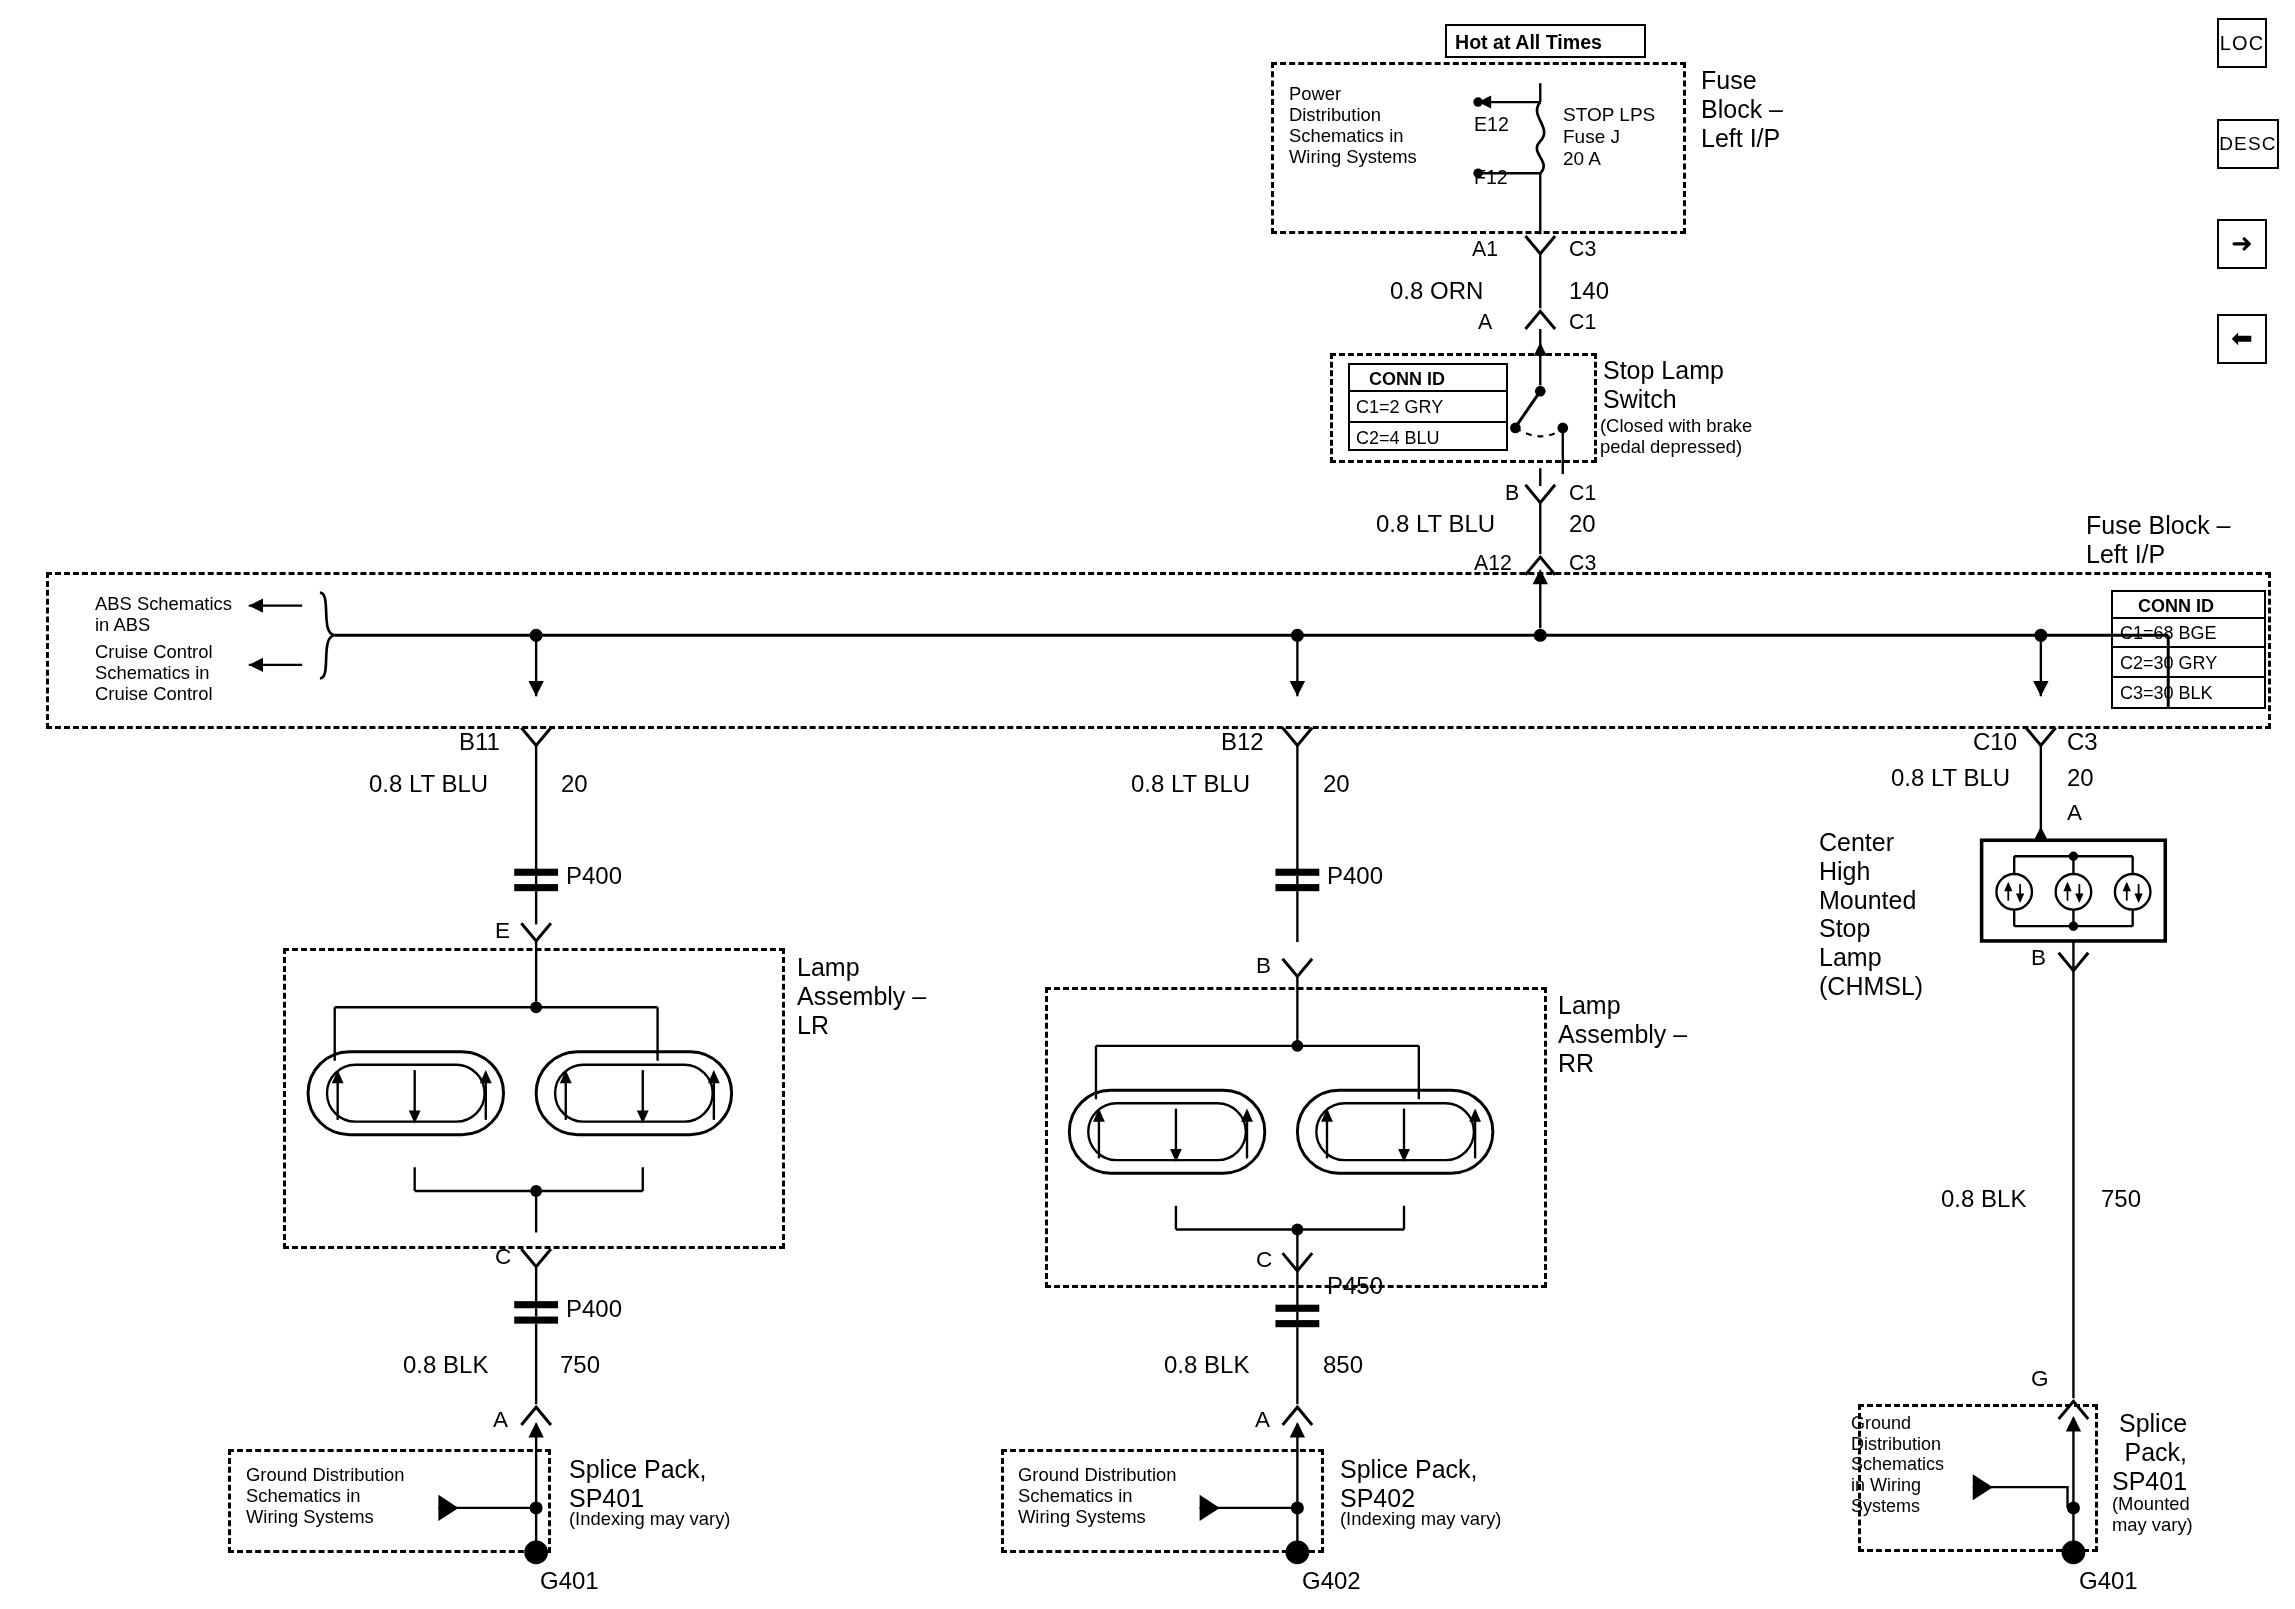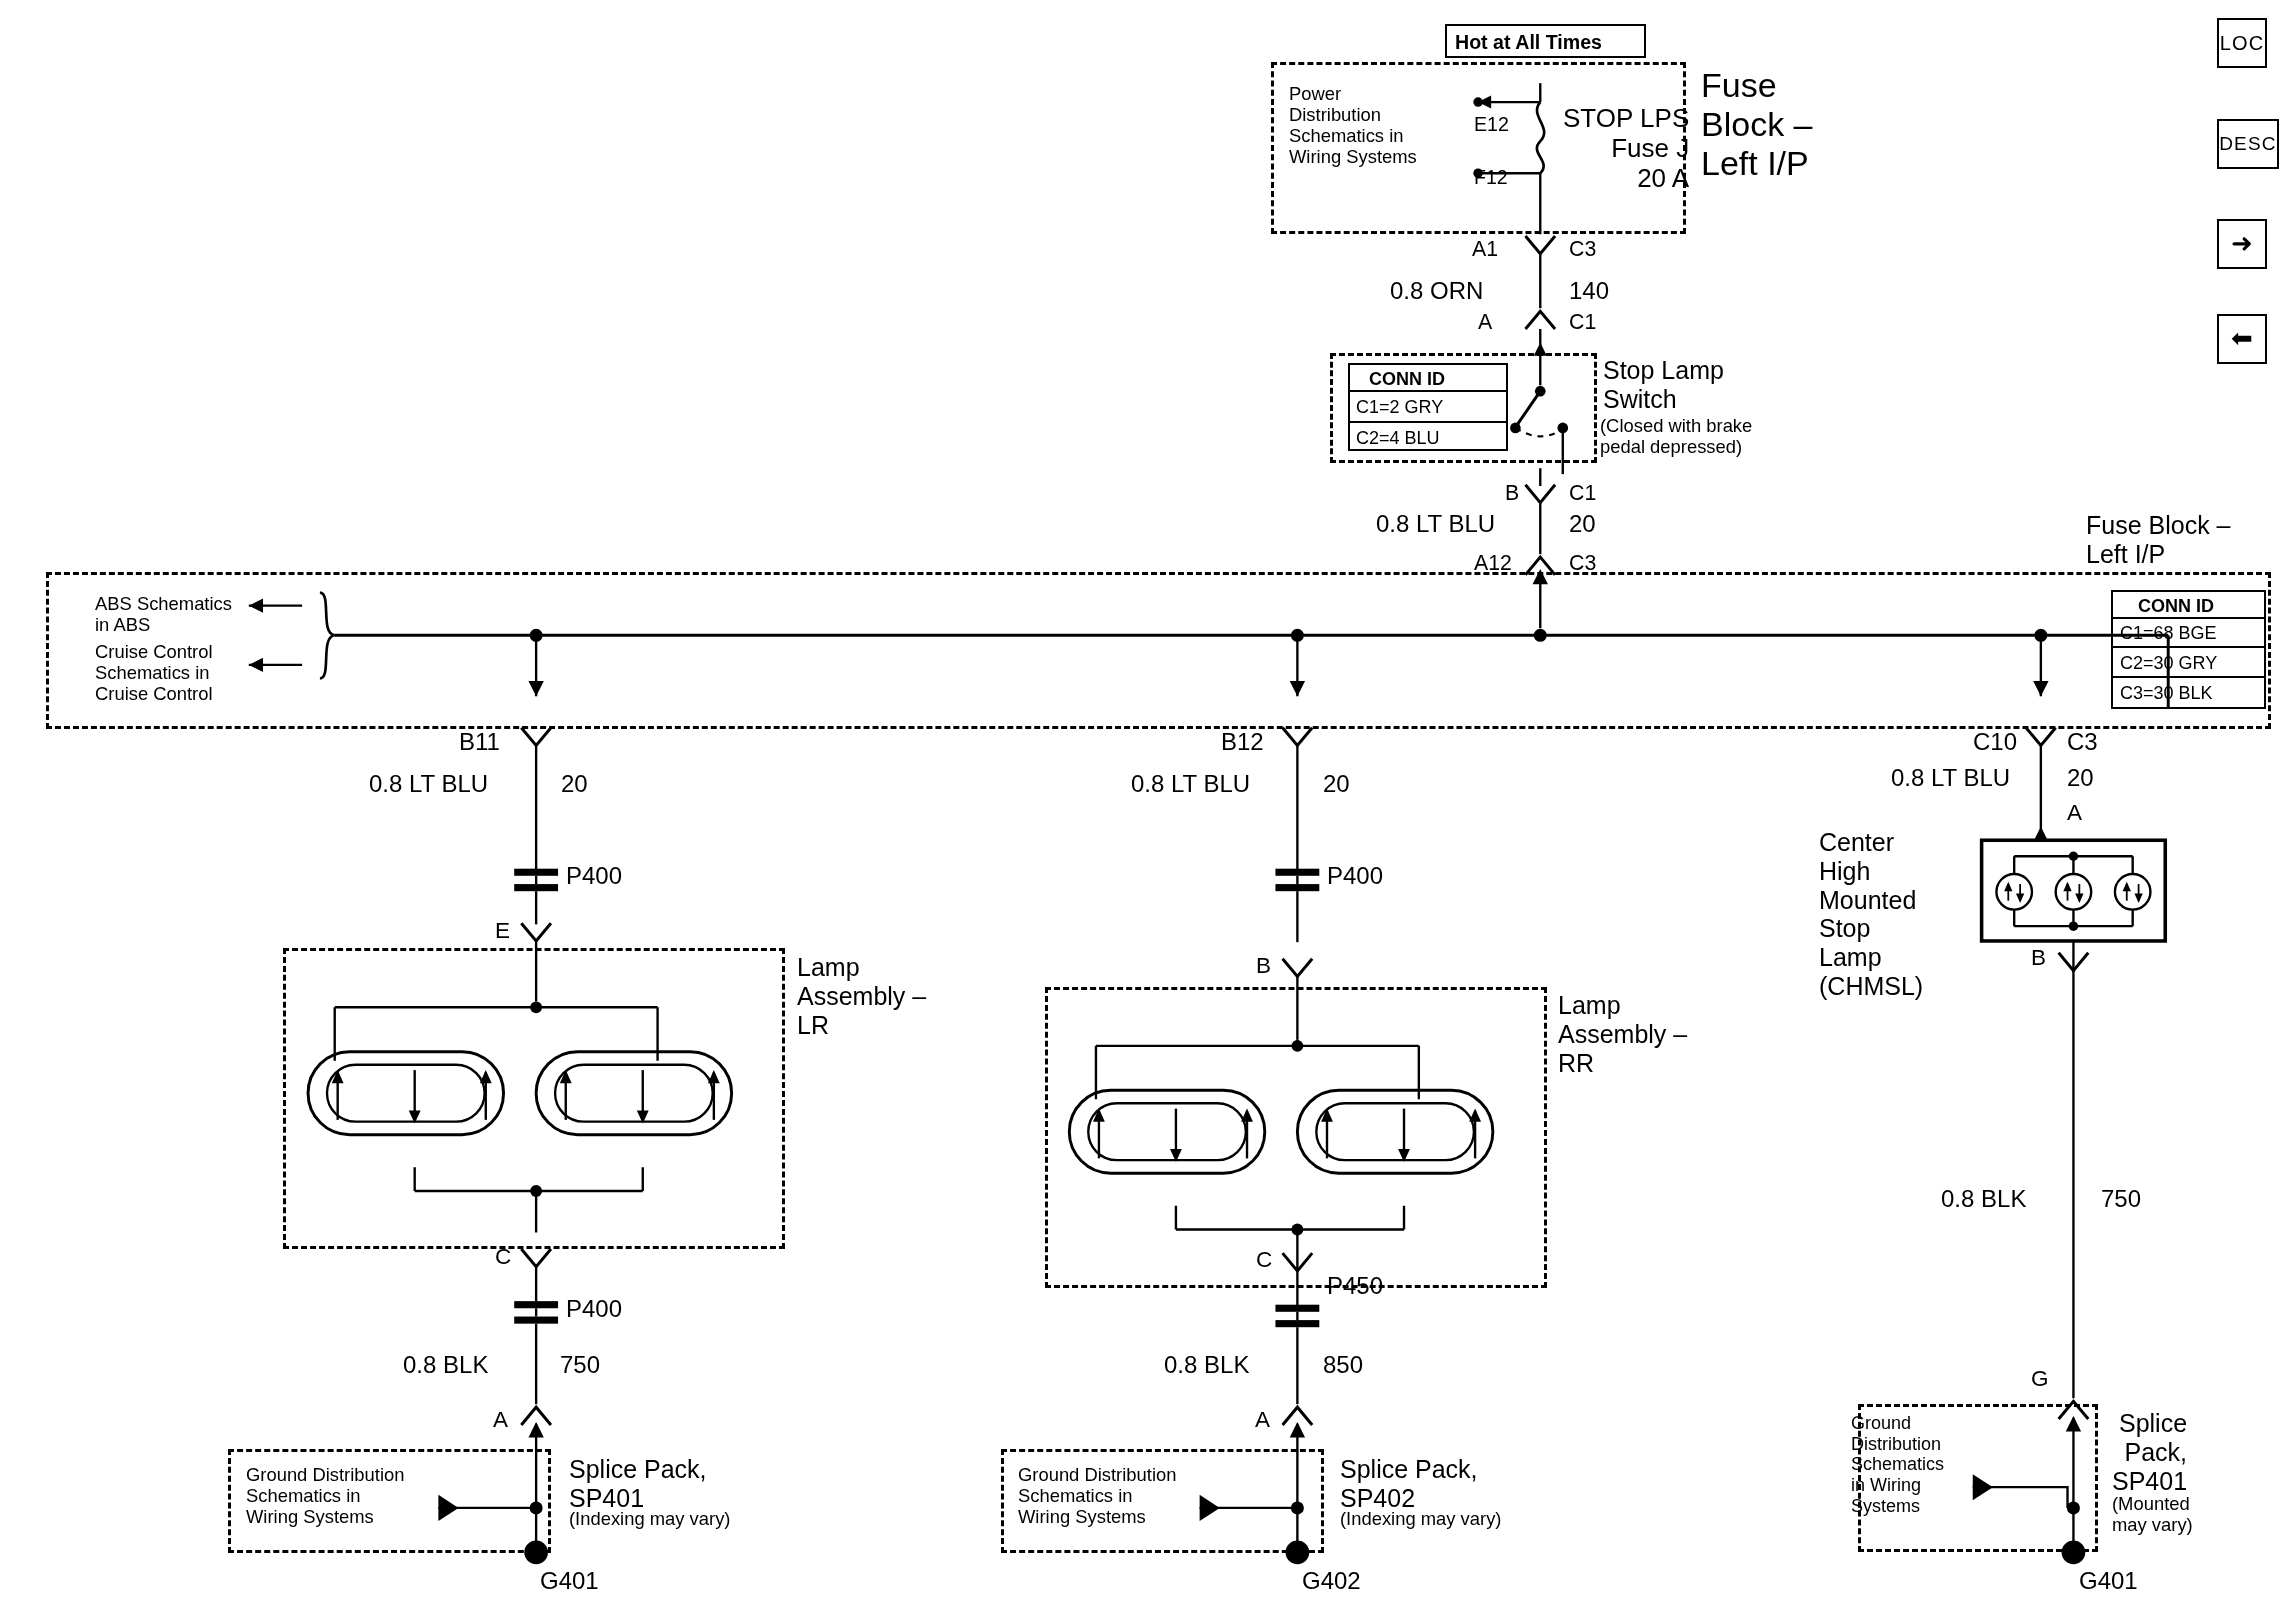--- a/index.html
+++ b/index.html
@@ -32,26 +32,26 @@
   </div>
 
   <div class="box" style="left:1445px;top:24px;width:201px;height:34px;"></div>
   <div class="txt" style="left:1455px;top:31px;font-size:19.6px;font-weight:bold;">Hot at All Times</div>
 
   <div class="dash" style="left:1271px;top:62px;width:415px;height:172px;"></div>
   <div class="txt" style="left:1289px;top:83px;font-size:18.4px;">Power
 Distribution
 Schematics in
 Wiring Systems</div>
-  <div class="txt" style="left:1701px;top:66px;font-size:34px;">Fuse
+  <div class="txt" style="left:1701px;top:66px;font-size:25px;">Fuse
 Block –
 Left I/P</div>
   <div class="txt" style="left:1474px;top:113px;font-size:19.6px;">E12</div>
   <div class="txt" style="left:1474px;top:166px;font-size:19.6px;">F12</div>
-  <div class="txt" style="left:1563px;top:104px;font-size:26px;text-align:right;">STOP LPS
+  <div class="txt" style="left:1563px;top:104px;font-size:19px;">STOP LPS
 Fuse J
 20 A</div>
 
   <svg style="left:0;top:0;width:2295px;height:1610px;" viewBox="0 0 3874 2717" width="2295" height="1610">
 
     <path d="M2600,172 L2495,172" stroke="#000" stroke-width="4" fill="none"></path>
     <path d="M2495,172 l22,-11 l0,22 z" fill="#000"></path>
 
     <path d="M2600,140 L2600,172" stroke="#000" stroke-width="4" fill="none"></path>
 

